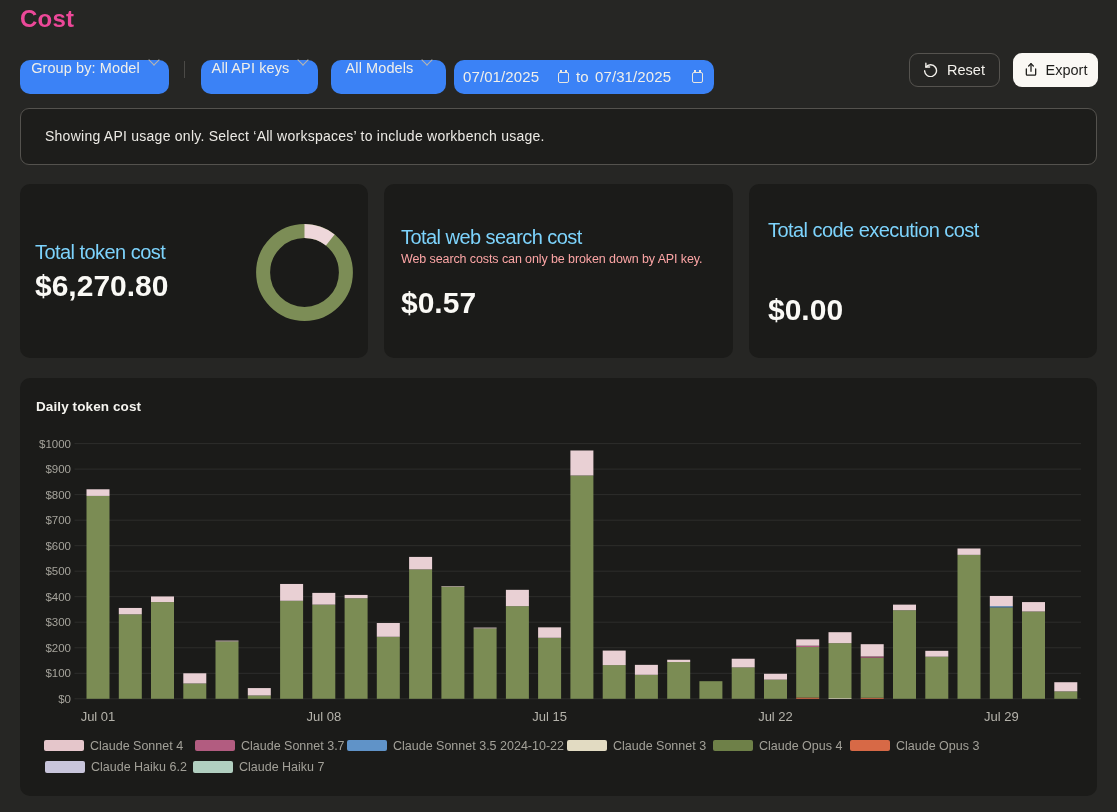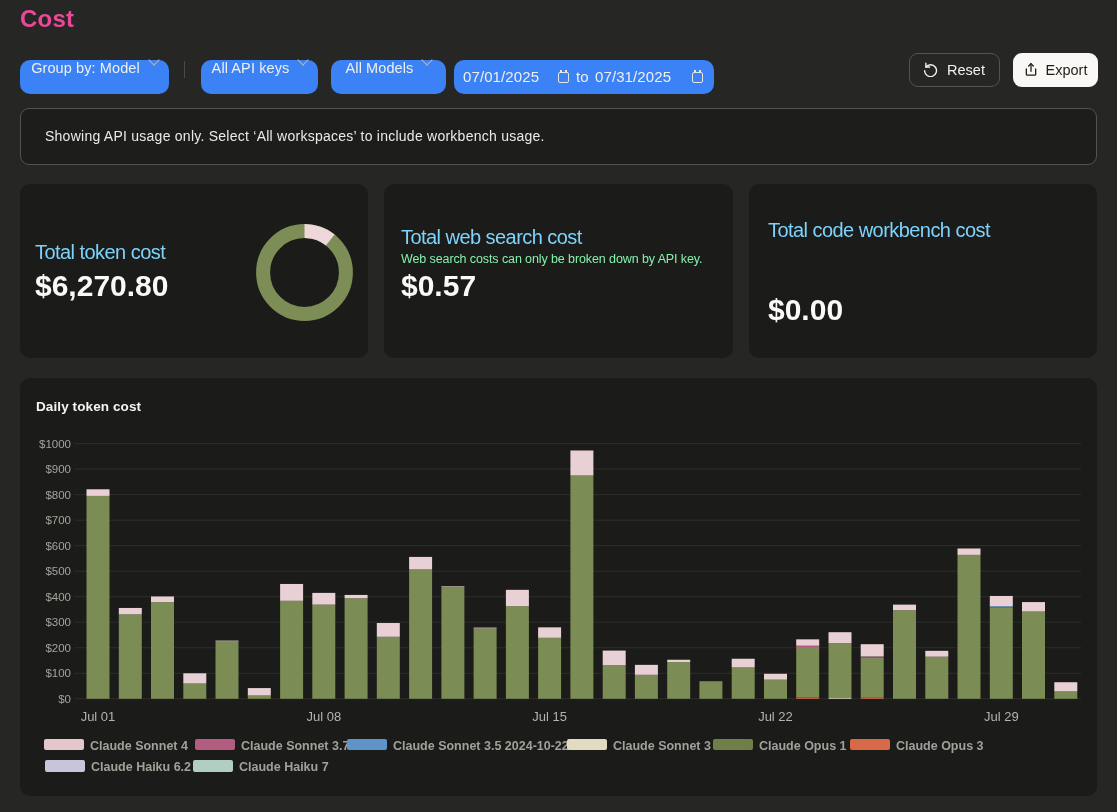--- a/index.html
+++ b/index.html
@@ -14,24 +14,24 @@
 #reset { left:909px; width:91px; border:1px solid #55534f; color:#f3f1ec; }
 #export { left:1013px; width:85px; background:#faf8f4; color:#1e1d1b; }
 .banner { position:absolute; left:20px; top:108px; width:1077px; height:56.5px; background:#1d1d1b;
   border:1px solid #54524e; border-radius:9px; display:flex; align-items:center; }
 .banner span { margin-left:24px; font-size:14px; color:#eceae5; letter-spacing:0.25px; }
 .card { position:absolute; top:184px; height:174px; background:#1b1b19; border-radius:10px; }
 #card1 { left:20px; width:348px; }
 #card2 { left:384px; width:349px; }
 #card3 { left:749px; width:348px; }
 .ct { position:absolute; font-size:20px; font-weight:400; color:#7dd3fc; letter-spacing:-0.55px; }
-.cd { position:absolute; font-size:12.5px; color:#86efac; line-height:15.8px; letter-spacing:-0.1px; }
+.cd { position:absolute; font-size:12.5px; color:#fca5a5; line-height:15.8px; letter-spacing:-0.1px; }
 .cv { position:absolute; font-size:30px; font-weight:700; color:#faf9f5; }
 #chartcard { position:absolute; left:20px; top:378px; width:1077px; height:418px; background:#1b1b19; border-radius:10px; }
-.lgi { position:absolute; display:flex; align-items:flex-start;font-weight:bold; }
+.lgi { position:absolute; display:flex; align-items:center; }
 .sw { width:40px; height:11.5px; border-radius:2px; display:inline-block; flex:none; }
 .lt { margin-left:6px; font-size:12.5px; color:#a2a098; white-space:nowrap; }
 .cal { display:inline-block; position:absolute; width:11px; height:13px; top:10px; }
 .cal i { position:absolute; left:0; top:2px; width:11px; height:11px; border:1.5px solid #e8e6e1; border-radius:2px; display:block; }
 .cal b { position:absolute; top:0; width:2px; height:3px; background:#e8e6e1; display:block; }
 .dt { position:absolute; top:8px; font-size:15px; letter-spacing:0.1px; }
 </style>
 </head>
 <body>
 <h1>Cost</h1>
@@ -73,24 +73,24 @@
   <div class="ct" style="left:15px;top:57.3px">Total token cost</div>
   <div class="cv" style="left:15px;top:85.3px">$6,270.80</div>
   <svg width="97" height="97" viewBox="0 0 97 97" style="position:absolute;left:235.5px;top:39.5px">
 <circle cx="48.5" cy="48.5" r="41.4" fill="none" stroke="#7c8d56" stroke-width="14.0"></circle>
 <path d="M 48.5 7.100000000000001 A 41.4 41.4 0 0 1 74.27 16.10" fill="none" stroke="#eed7da" stroke-width="14.0"></path>
 </svg>
 </div>
 <div class="card" id="card2">
   <div class="ct" style="left:17px;top:41.8px">Total web search cost</div>
   <div class="cd" style="left:17px;top:67.7px">Web search costs can only be broken down by API key.</div>
-  <div class="cv" style="left:17px;top:85px">$0.57</div>
+  <div class="cv" style="left:17px;top:102px">$0.57</div>
 </div>
 <div class="card" id="card3">
-  <div class="ct" style="left:19px;top:34.8px">Total code workbench cost</div>
+  <div class="ct" style="left:19px;top:34.8px">Total code execution cost</div>
   <div class="cv" style="left:19px;top:109.4px">$0.00</div>
 </div>
 
 <div id="chartcard">
   <div class="abs" style="left:16px;top:21px;font-size:13.5px;font-weight:700;color:#f5f4ef;letter-spacing:0.1px">Daily token cost</div>
   <svg width="1077" height="418" viewBox="0 0 1077 418" style="position:absolute;left:0;top:0">
 <line x1="54.5" y1="320.8" x2="1061" y2="320.8" stroke="#2e2e2c" stroke-width="1"></line>
 <text x="51" y="324.8" text-anchor="end" font-family="Liberation Sans, sans-serif" font-size="11.5" fill="#a5a39b">$0</text>
 <line x1="54.5" y1="295.3" x2="1061" y2="295.3" stroke="#2e2e2c" stroke-width="1"></line>
 <text x="51" y="299.3" text-anchor="end" font-family="Liberation Sans, sans-serif" font-size="11.5" fill="#a5a39b">$100</text>
@@ -196,21 +196,21 @@
 <div class="lgi" style="left:327px;top:360.5px">
       <span class="sw" style="background:#6093c8"></span>
       <span class="lt">Claude Sonnet 3.5 2024-10-22</span>
     </div>
 <div class="lgi" style="left:547px;top:360.5px">
       <span class="sw" style="background:#e2dbc2"></span>
       <span class="lt">Claude Sonnet 3</span>
     </div>
 <div class="lgi" style="left:693px;top:360.5px">
       <span class="sw" style="background:#6e8048"></span>
-      <span class="lt">Claude Opus 1</span>
+      <span class="lt">Claude Opus 4</span>
     </div>
 <div class="lgi" style="left:830px;top:360.5px">
       <span class="sw" style="background:#d76946"></span>
       <span class="lt">Claude Opus 3</span>
     </div>
 <div class="lgi" style="left:25px;top:382px">
       <span class="sw" style="background:#c8c5db"></span>
       <span class="lt">Claude Haiku 6.2</span>
     </div>
 <div class="lgi" style="left:173px;top:382px">

